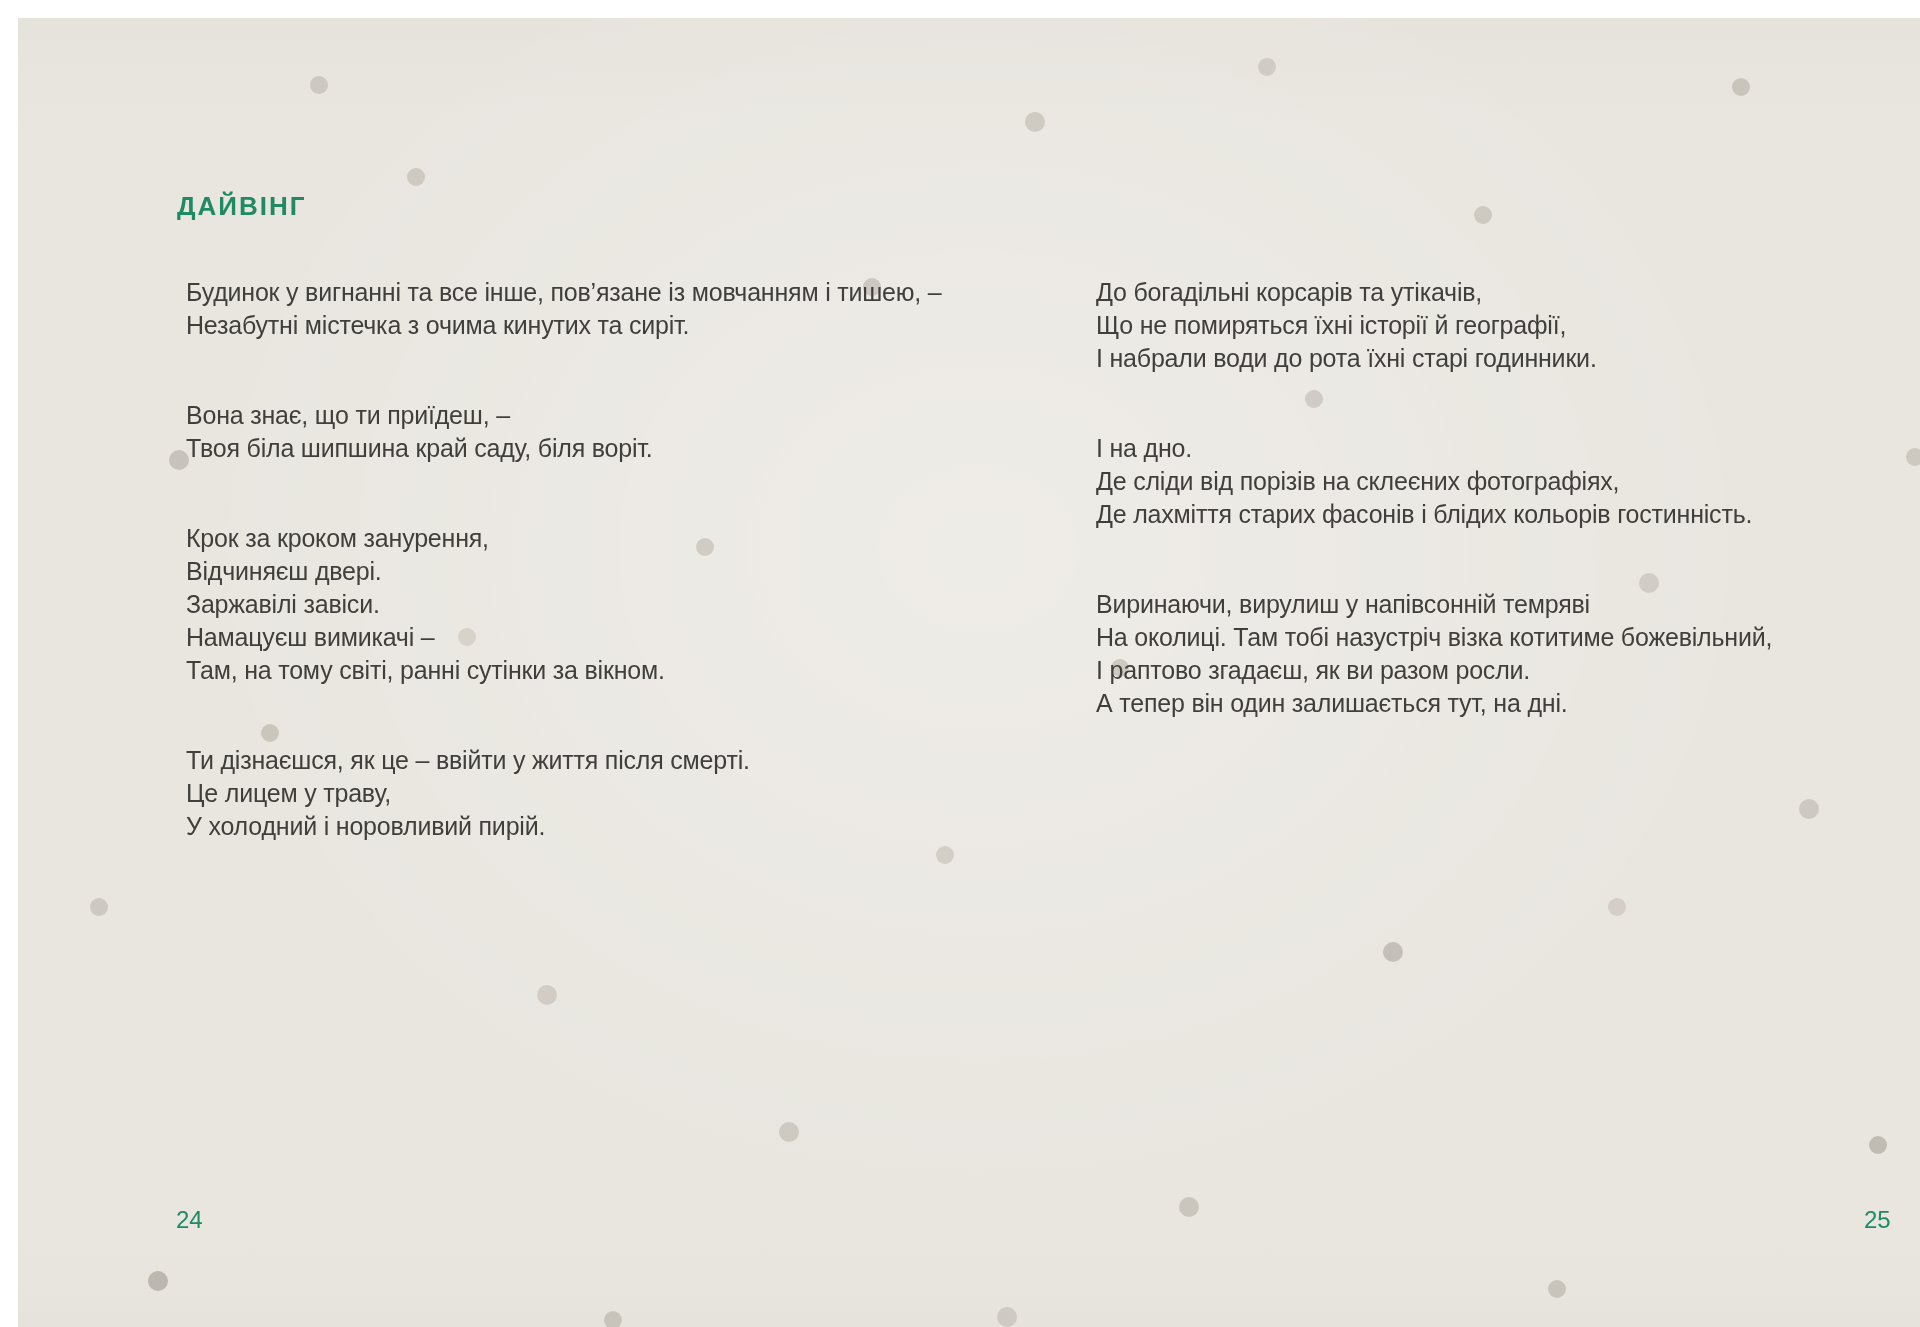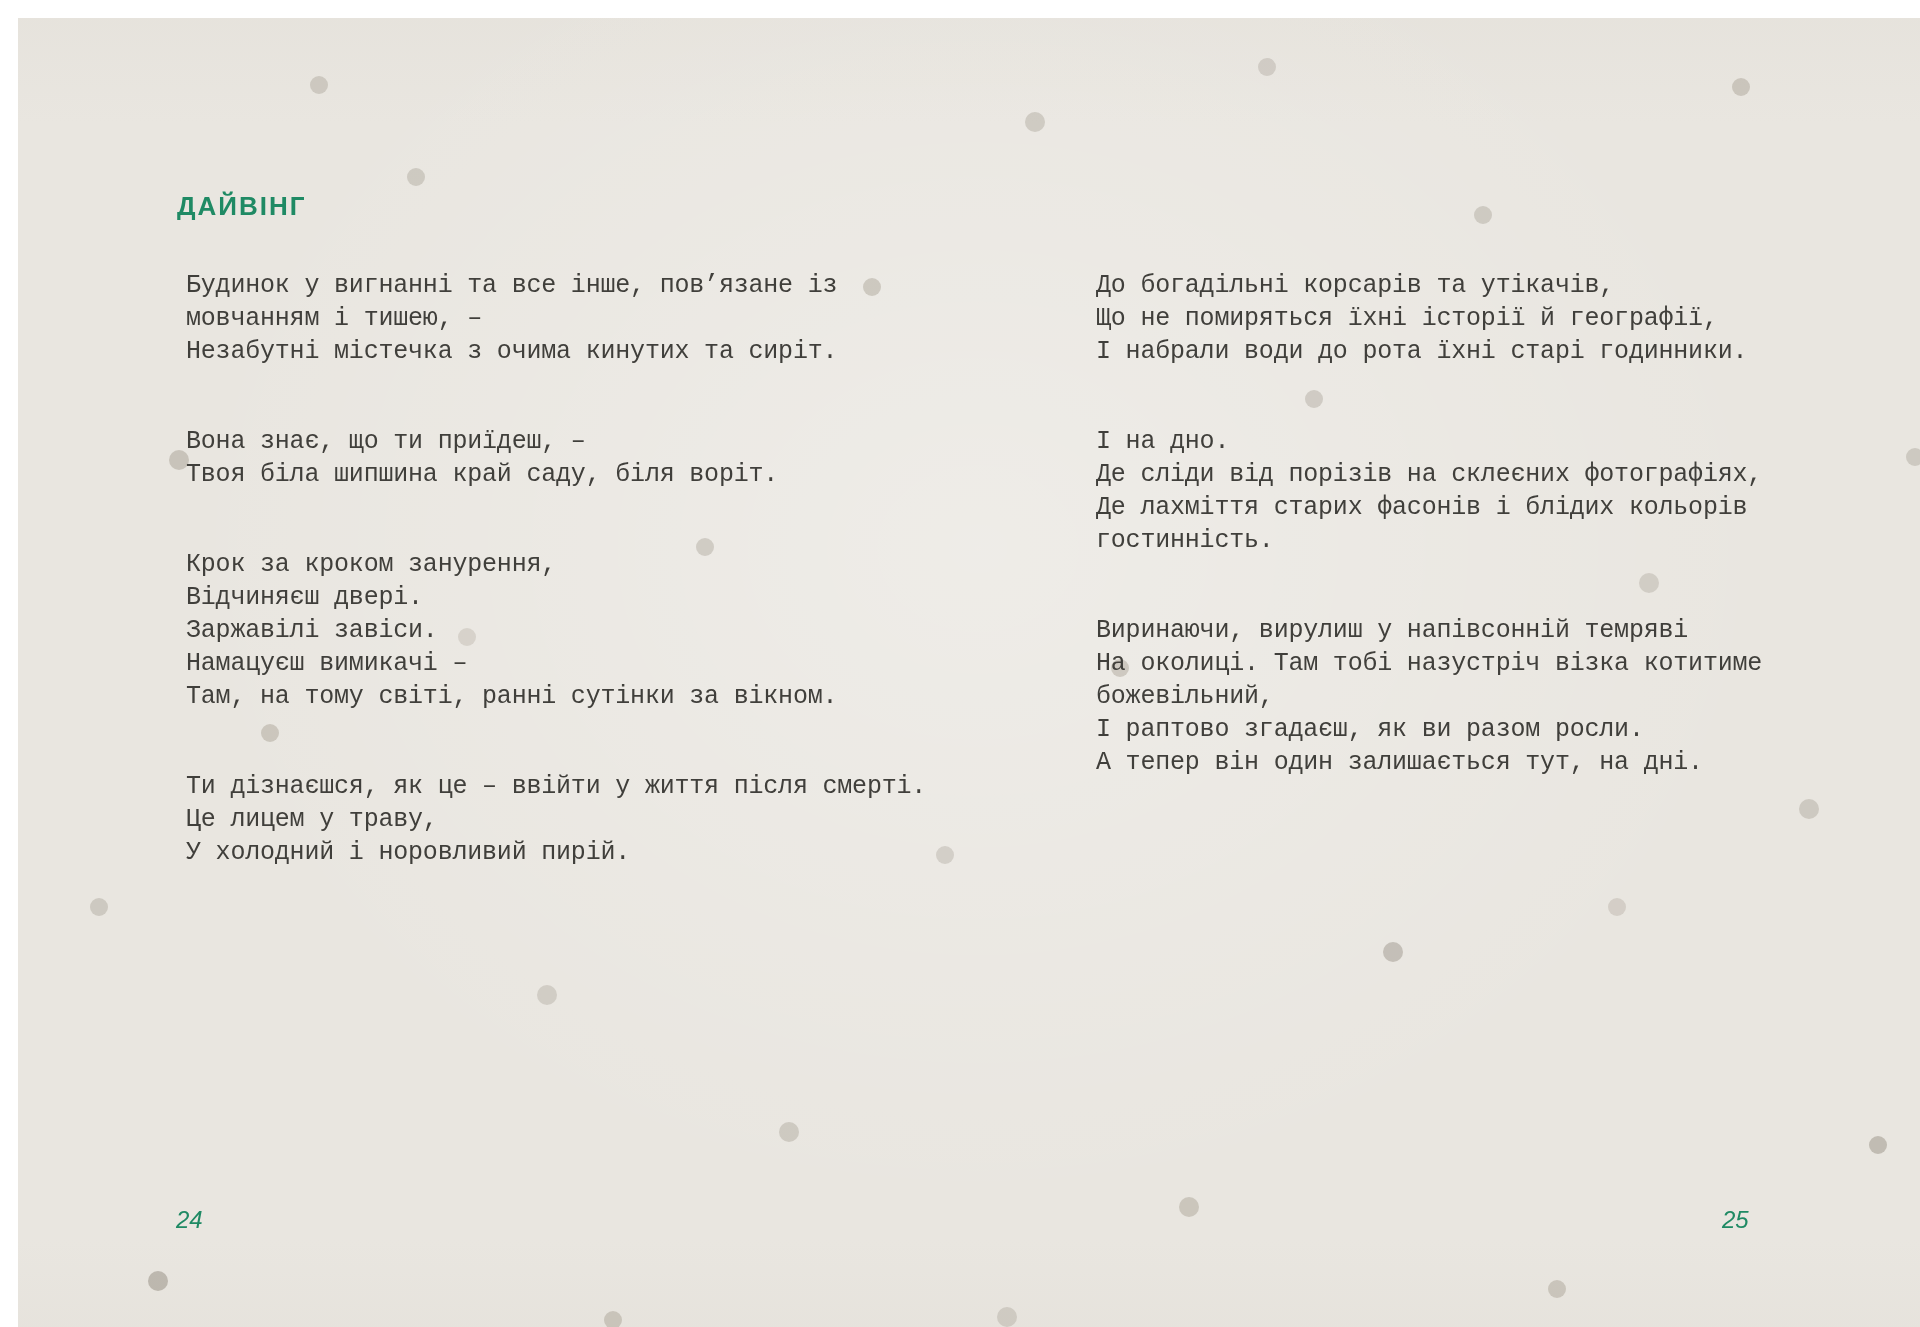--- a/index.html
+++ b/index.html
@@ -60,41 +60,40 @@
   .poem-title {
     position: absolute;
     left: 150px; top: 163px;
     font-size: 26px; font-weight: bold;
     line-height: 33px;
     letter-spacing: 2px;
     color: var(--accent);
   }
   .column {
     position: absolute;
-    top: 233px;
+    top: 240px;
     font-size: 25px;
     line-height: 33px;
     letter-spacing: -0.2px;
-    font-family: Liberation Mono, monospace;
   }
   .column.left  { left: 150px;  width: 800px; }
   .column.right { left: 1060px; width: 760px; }
   .stanza {
     white-space: pre-line;
     margin-bottom: 39px;
   }
   .page-number {
     position: absolute;
     top: 1176px;
     font-size: 24px;
     line-height: 33px;
     color: var(--accent);
   }
-  .page-number.left  { left: 149px; font-style: italic; }
-  .page-number.right { left: 1695px; font-style: italic; }
+  .page-number.left  { left: 149px; }
+  .page-number.right { left: 1837px; }
 </style>
 </head>
 <body>
 
 <div class="spread">
   <i class="speckles"></i>
 
   <h1 class="poem-title">ДАЙВІНГ</h1>
 
   <div class="column left">

